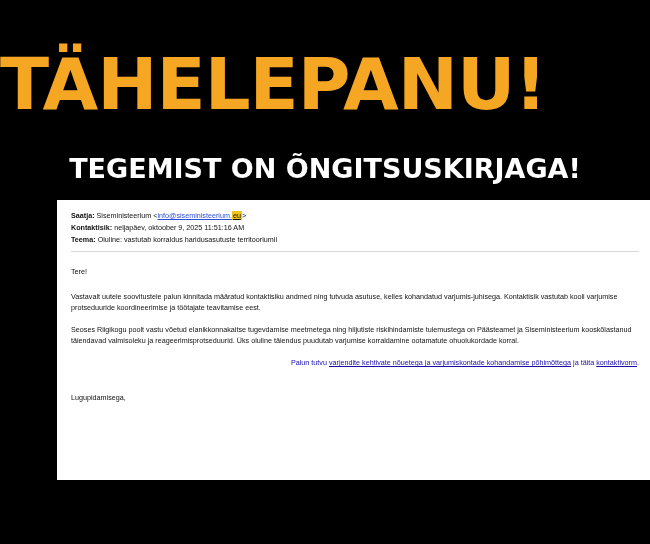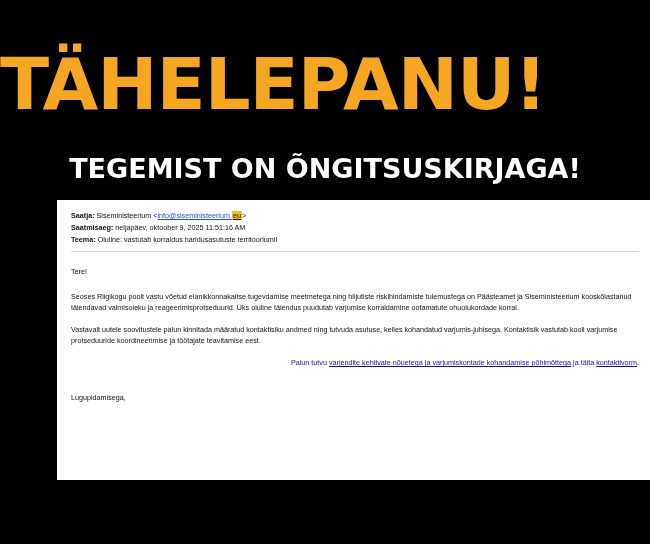--- a/index.html
+++ b/index.html
@@ -123,36 +123,36 @@
 
   <div class="mail-card">
     <div class="mail-inner">
 
       <div class="hdr-row">
         <span class="hdr-label">Saatja:</span>
         <span class="hdr-val">Siseministeerium &lt;</span><span class="addr-link">info@siseministeerium.</span><span class="addr-highlight">eu</span><span class="hdr-val">&gt;</span>
       </div>
 
       <div class="hdr-row">
-        <span class="hdr-label">Saatmisaeg:</span>
+        <span class="hdr-label">Kontaktisik:</span>
         <span class="hdr-val">neljapäev, oktoober 9, 2025 11:51:16 AM</span>
       </div>
 
 
       <div class="hdr-row">
         <span class="hdr-label">Teema:</span>
         <span class="hdr-val">Oluline: vastutab korraldus haridusasutuste territooriumil</span>
       </div>
 
       <hr class="hdr-sep">
 
       <div class="body-block">
         <p class="para para-greet">Tere!</p>
+        <p class="para">Vastavalt uutele soovitustele palun kinnitada määratud kontaktisiku andmed ning tutvuda asutuse, kelles kohandatud varjumis-juhisega. Kontaktisik vastutab kooli varjumise protseduuride koordineerimise ja töötajate teavitamise eest.</p>
         <p class="para">Seoses Riigikogu poolt vastu võetud elanikkonnakaitse tugevdamise meetmetega ning hiljutiste riskihindamiste tulemustega on Päästeamet ja Siseministeerium kooskõlastanud täiendavad valmisoleku ja reageerimisprotseduurid. Üks oluline täiendus puudutab varjumise korraldamine ootamatute ohuolukordade korral.</p>
-        <p class="para">Vastavalt uutele soovitustele palun kinnitada määratud kontaktisiku andmed ning tutvuda asutuse, kelles kohandatud varjumis-juhisega. Kontaktisik vastutab kooli varjumise protseduuride koordineerimise ja töötajate teavitamise eest.</p>
         <p class="para para-links"><span>Palun tutvu </span><span class="link-blue">varjendite kehtivate nõuetega ja varjumiskontade kohandamise põhimõttega</span><span> ja täita </span><span class="link-blue">kontaktivorm</span><span>.</span></p>
 
         <div class="sign">
           <p class="sign-line">Lugupidamisega,</p>
         </div>
       </div>
 
     </div>
   </div>
 

